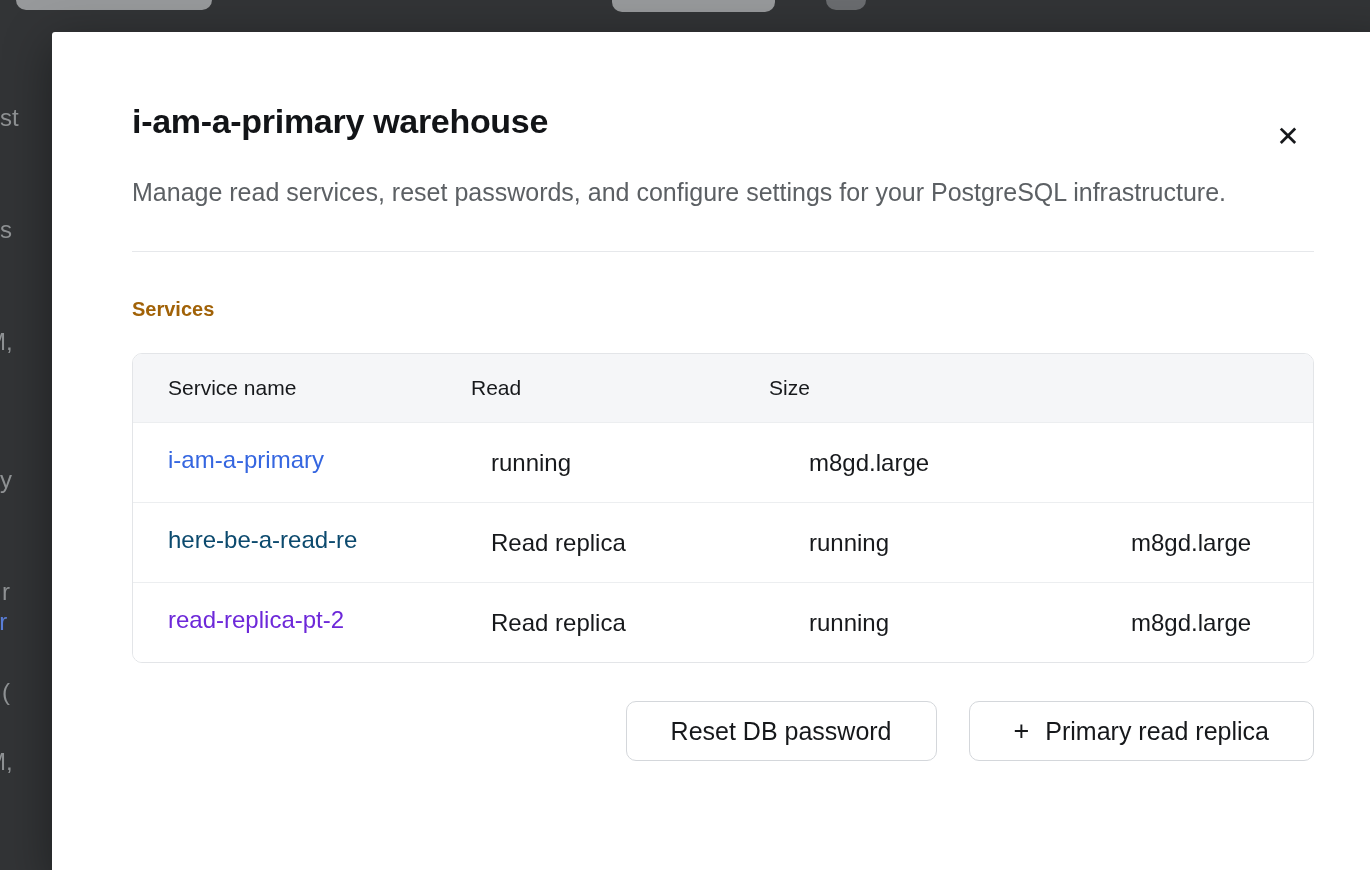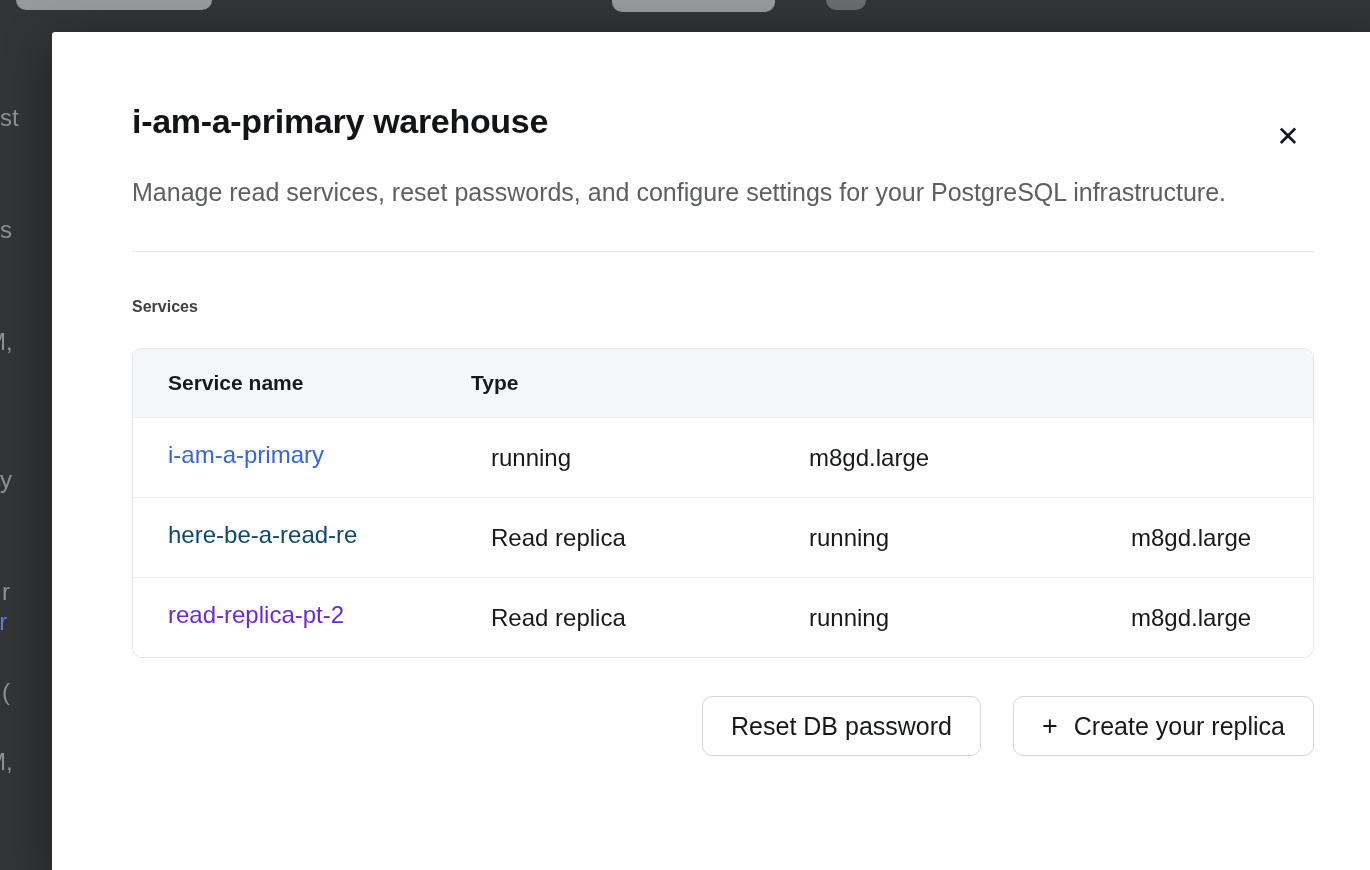--- a/index.html
+++ b/index.html
@@ -51,39 +51,39 @@
     max-width: 1150px;
     font-size: 25px; line-height: 42px;
     color: #5c6064;
   }
   .divider {
     margin-top: 38px;
     border: none; border-top: 1px solid #e6e8eb;
   }
   .services-heading {
     margin-top: 46px;
-    font-size: 16px; font-weight: 700; color: #404040;
+    font-size: 20px; font-weight: 700; color: #a16207;
   }
 
   
   .svc-table {
     margin-top: 32px;
     border: 1px solid #e3e5e8;
     border-radius: 10px;
     overflow: hidden;
   }
   .trow {
     display: grid;
     grid-template-columns: 338px 298px 302px 1fr;
     align-items: center;
   }
   .thead-row {
     background: #f5f6f8;
     height: 68px;
-    font-size: 21px; font-weight: 700; color: #17191c;
+    font-size: 21px; font-weight: 400; color: #17191c;
   }
   .tbody-row {
     height: 80px;
     font-size: 24px; color: #17191c;
     border-top: 1px solid #eceef0;
     background: #ffffff;
     gap: 20px;
   }
   .tcell { padding-left: 0; }
   .tcell.first { padding-left: 35px; }
@@ -96,21 +96,21 @@
     cursor: pointer;
   }
 
   
   .actions {
     margin-top: 38px;
     display: flex; justify-content: flex-end; gap: 32px;
   }
   .action-btn {
     height: 60px;
-    padding: 0 28px;
+    padding: 0 44px;
     background: #ffffff;
     border: 1px solid #d4d7db;
     border-radius: 10px;
     font-family: "Liberation Sans", sans-serif;
     font-size: 25px; color: #16181b;
     display: flex; align-items: center; gap: 16px;
     cursor: pointer;
   }
   .plus-glyph { font-size: 27px; line-height: 1; color: #16181b; }
 </style>
@@ -143,21 +143,22 @@
   <p class="modal-desc">Manage read services, reset passwords, and configure settings for your PostgreSQL infrastructure.</p>
 
   <hr class="divider">
 
   <h2 class="services-heading">Services</h2>
 
   <div class="svc-table">
 
     <div class="trow thead-row">
       <div class="tcell first">Service name</div>
-      <div class="tcell">Type</div>
+      <div class="tcell">Read</div>
+      <div class="tcell">Size</div>
     </div>
 
     <div class="trow tbody-row">
       <div class="tcell first">
         <a class="svc-link" style="color:#3566e0">i-am-a-primary</a>
       </div>
       <div class="tcell">running</div>
       <div class="tcell">m8gd.large</div>
     </div>
 
@@ -180,17 +181,17 @@
     </div>
 
   </div>
 
   <div class="actions">
     <button class="action-btn">
       <span>Reset DB password</span>
     </button>
     <button class="action-btn">
       <span class="plus-glyph">+</span>
-      <span>Create your replica</span>
+      <span>Primary read replica</span>
     </button>
   </div>
 
 </div>
 
 </body></html>

